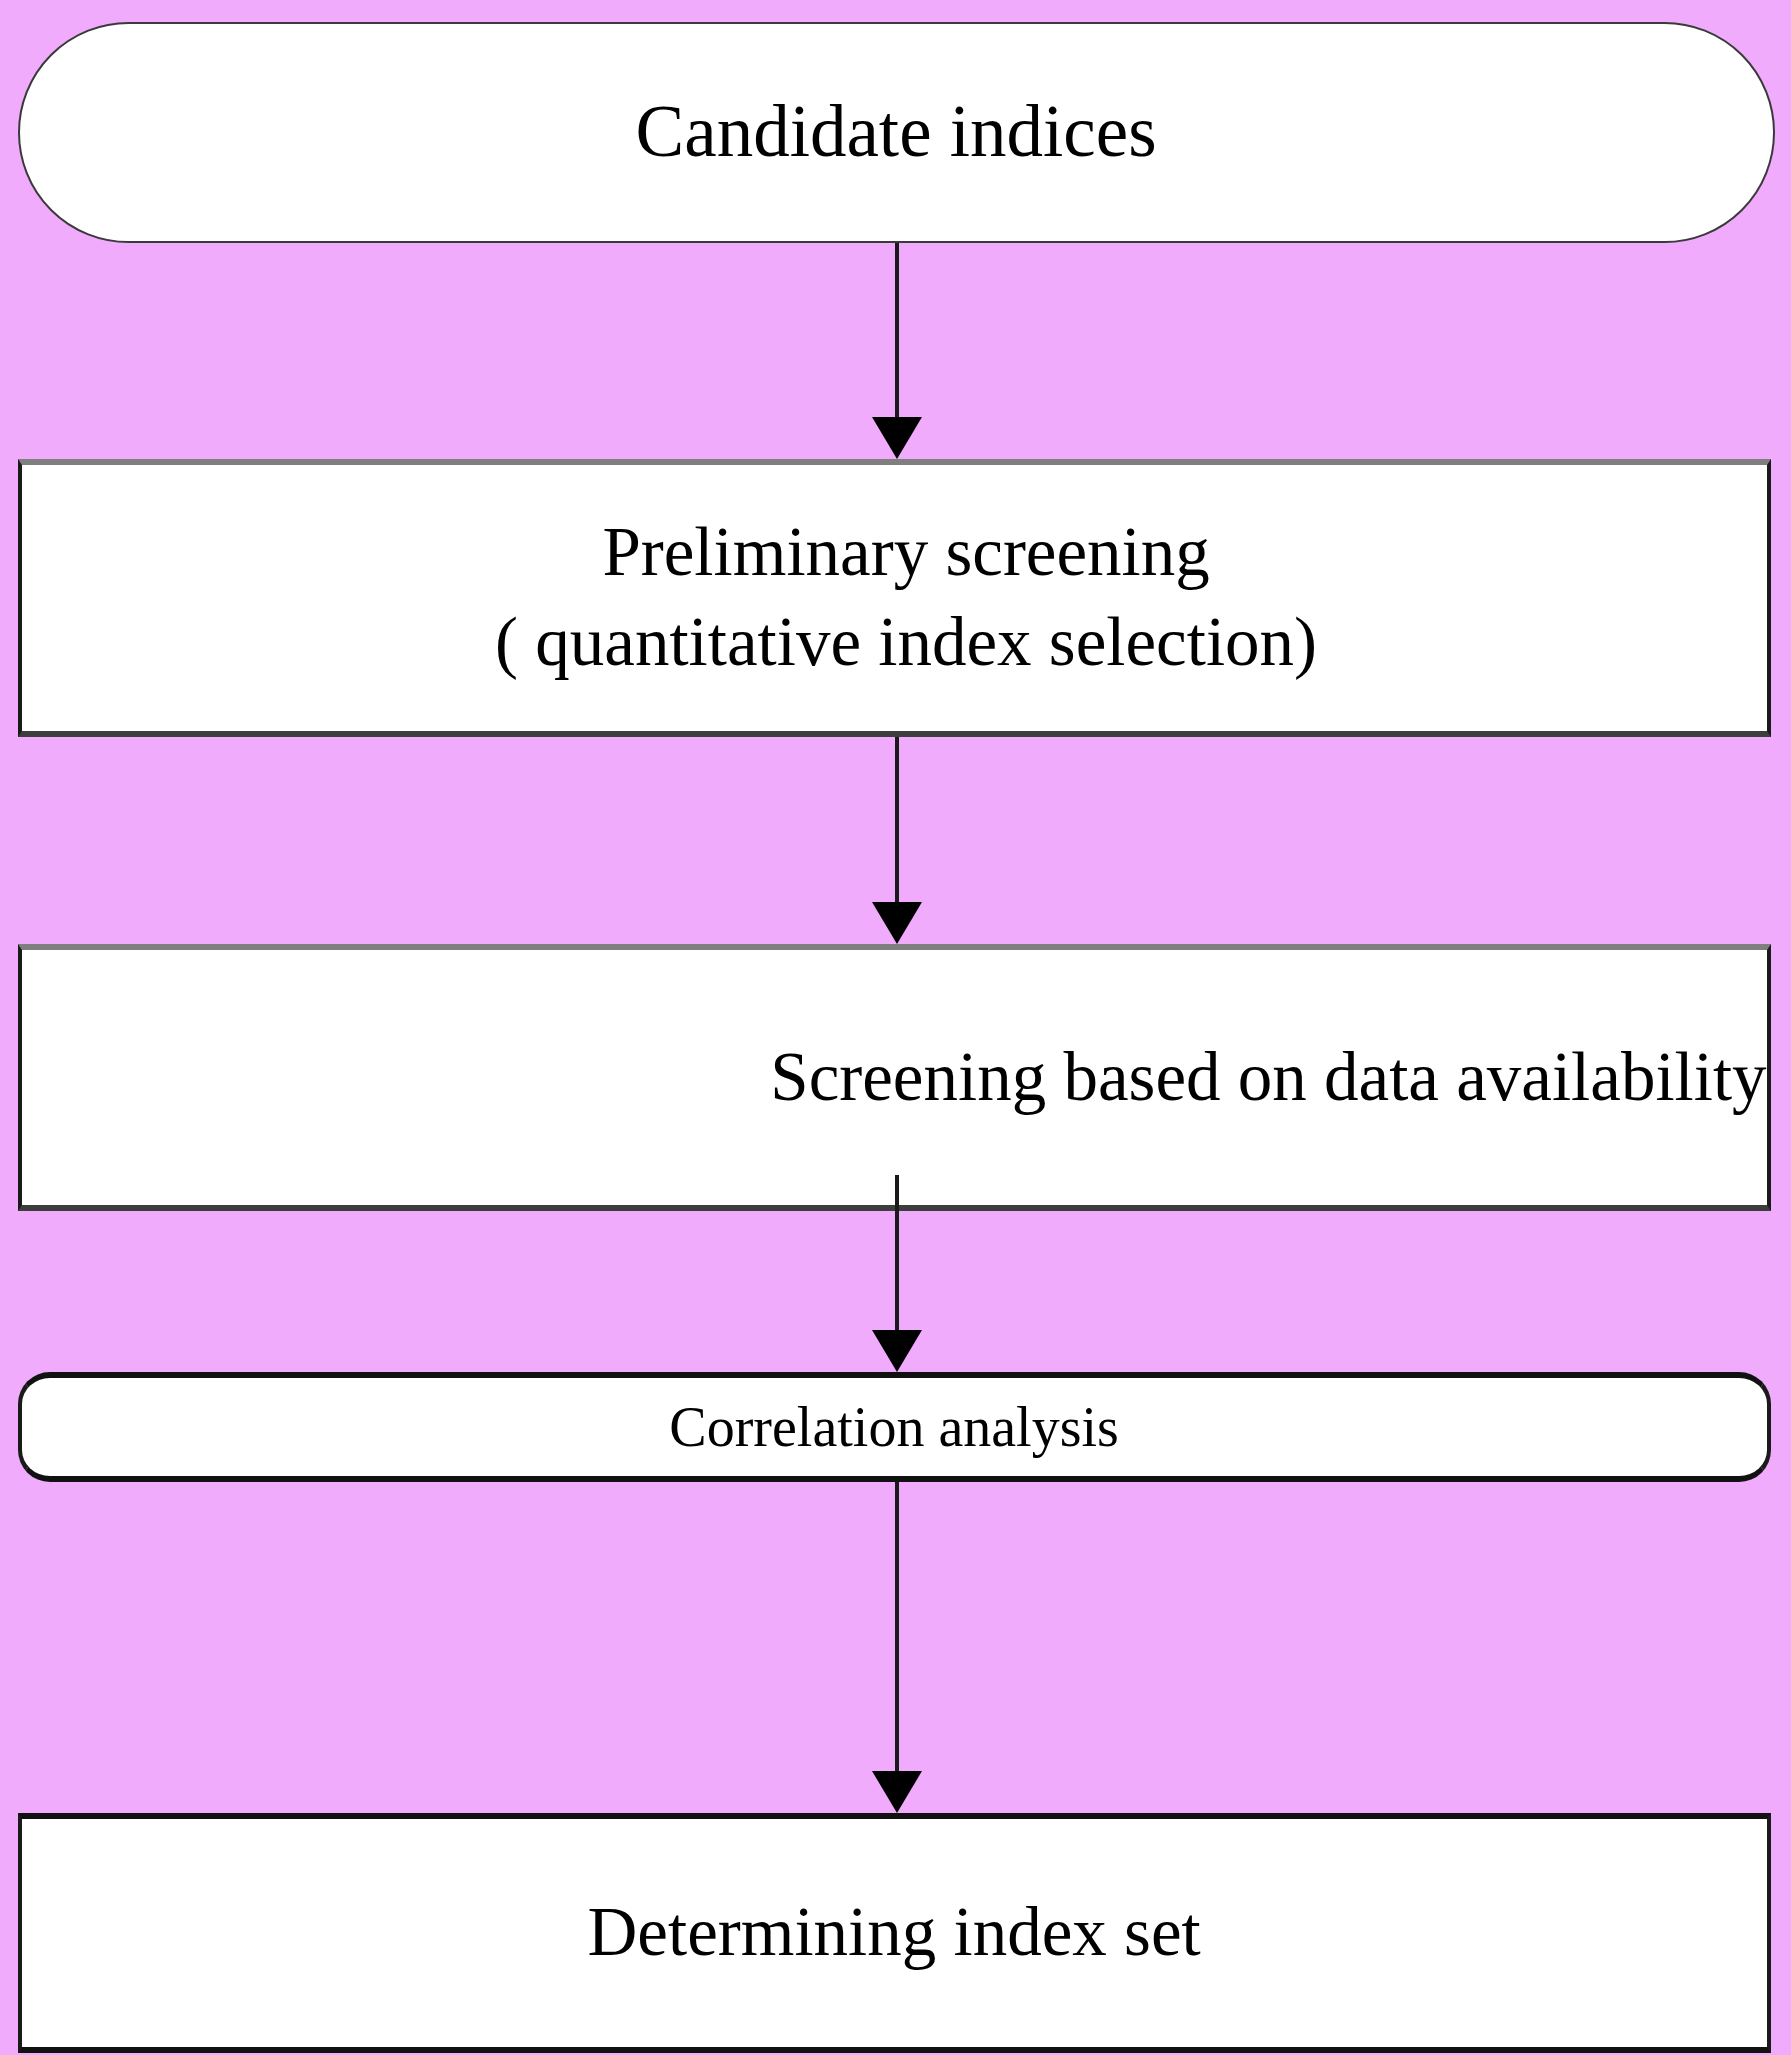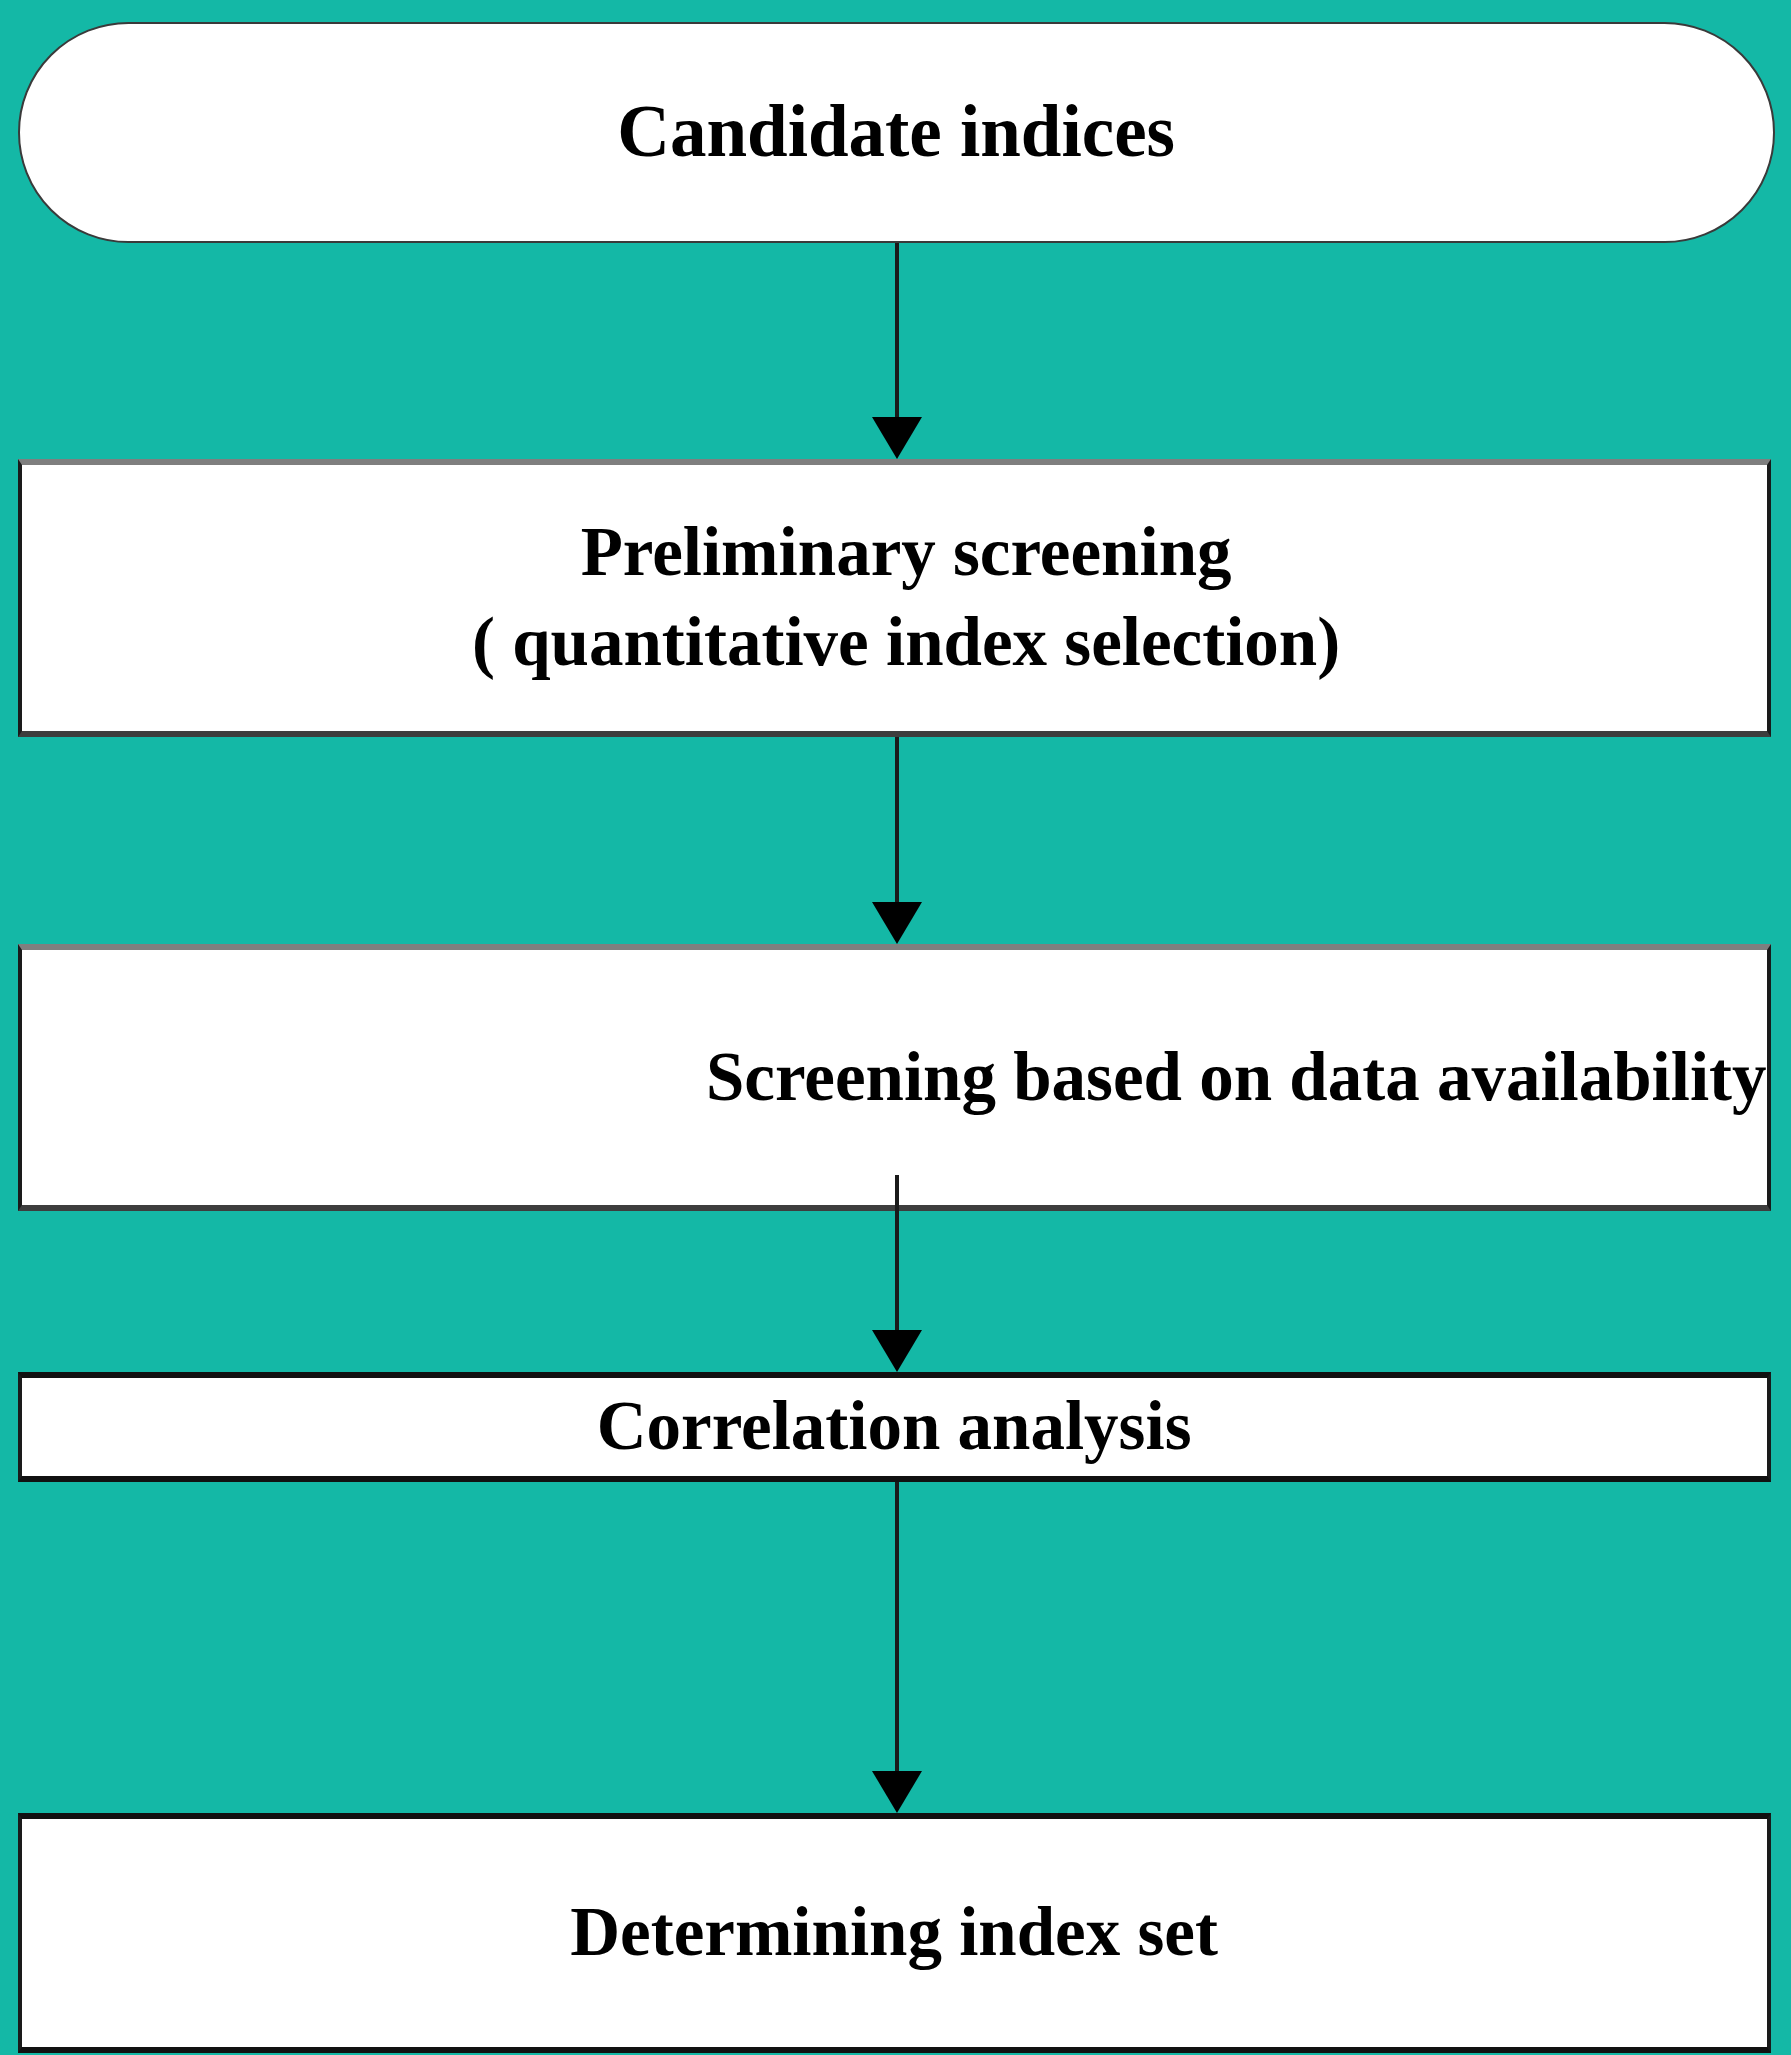--- a/index.html
+++ b/index.html
@@ -4,24 +4,23 @@
 <style>
   html, body {
     margin: 0;
     padding: 0;
     background: #ffffff;
   }
   #canvas {
     position: relative;
     width: 1791px;
     height: 2056px;
-    background: #14b8a6;
+    background: #f0abfc;
     overflow: hidden;
     font-family: "Liberation Serif", "DejaVu Serif", serif;
-    font-weight: bold;
   }
 
   .node {
     position: absolute;
     box-sizing: border-box;
     background: #ffffff;
     display: flex;
     align-items: center;
     justify-content: center;
     text-align: center;
@@ -104,21 +103,21 @@
 
   <div class="node node--process" style="left:17.6px; top:944px; width:1753px; height:267px; font-size:69px;text-align:right;">
     <span class="node-label">Screening based on data availability</span>
   </div>
 
   <div class="connector" style="left:872px; top:1175px; width:50px; height:197px;">
     <div class="shaft" style="height:158px;"></div>
     <div class="head"></div>
   </div>
 
-  <div class="node node--process dark-edges" style="left:17.6px; top:1372px; width:1753px; height:110px; font-size:69px;">
+  <div class="node node--process dark-edges" style="left:17.6px; top:1372px; width:1753px; height:110px; font-size:56px;border-radius:32px;">
     <span class="node-label">Correlation analysis</span>
   </div>
 
   <div class="connector" style="left:872px; top:1482px; width:50px; height:331px;">
     <div class="shaft" style="height:292px;"></div>
     <div class="head"></div>
   </div>
 
   <div class="node node--process dark-edges" style="left:17.6px; top:1813px; width:1753px; height:240px; font-size:69px;">
     <span class="node-label">Determining index set</span>

